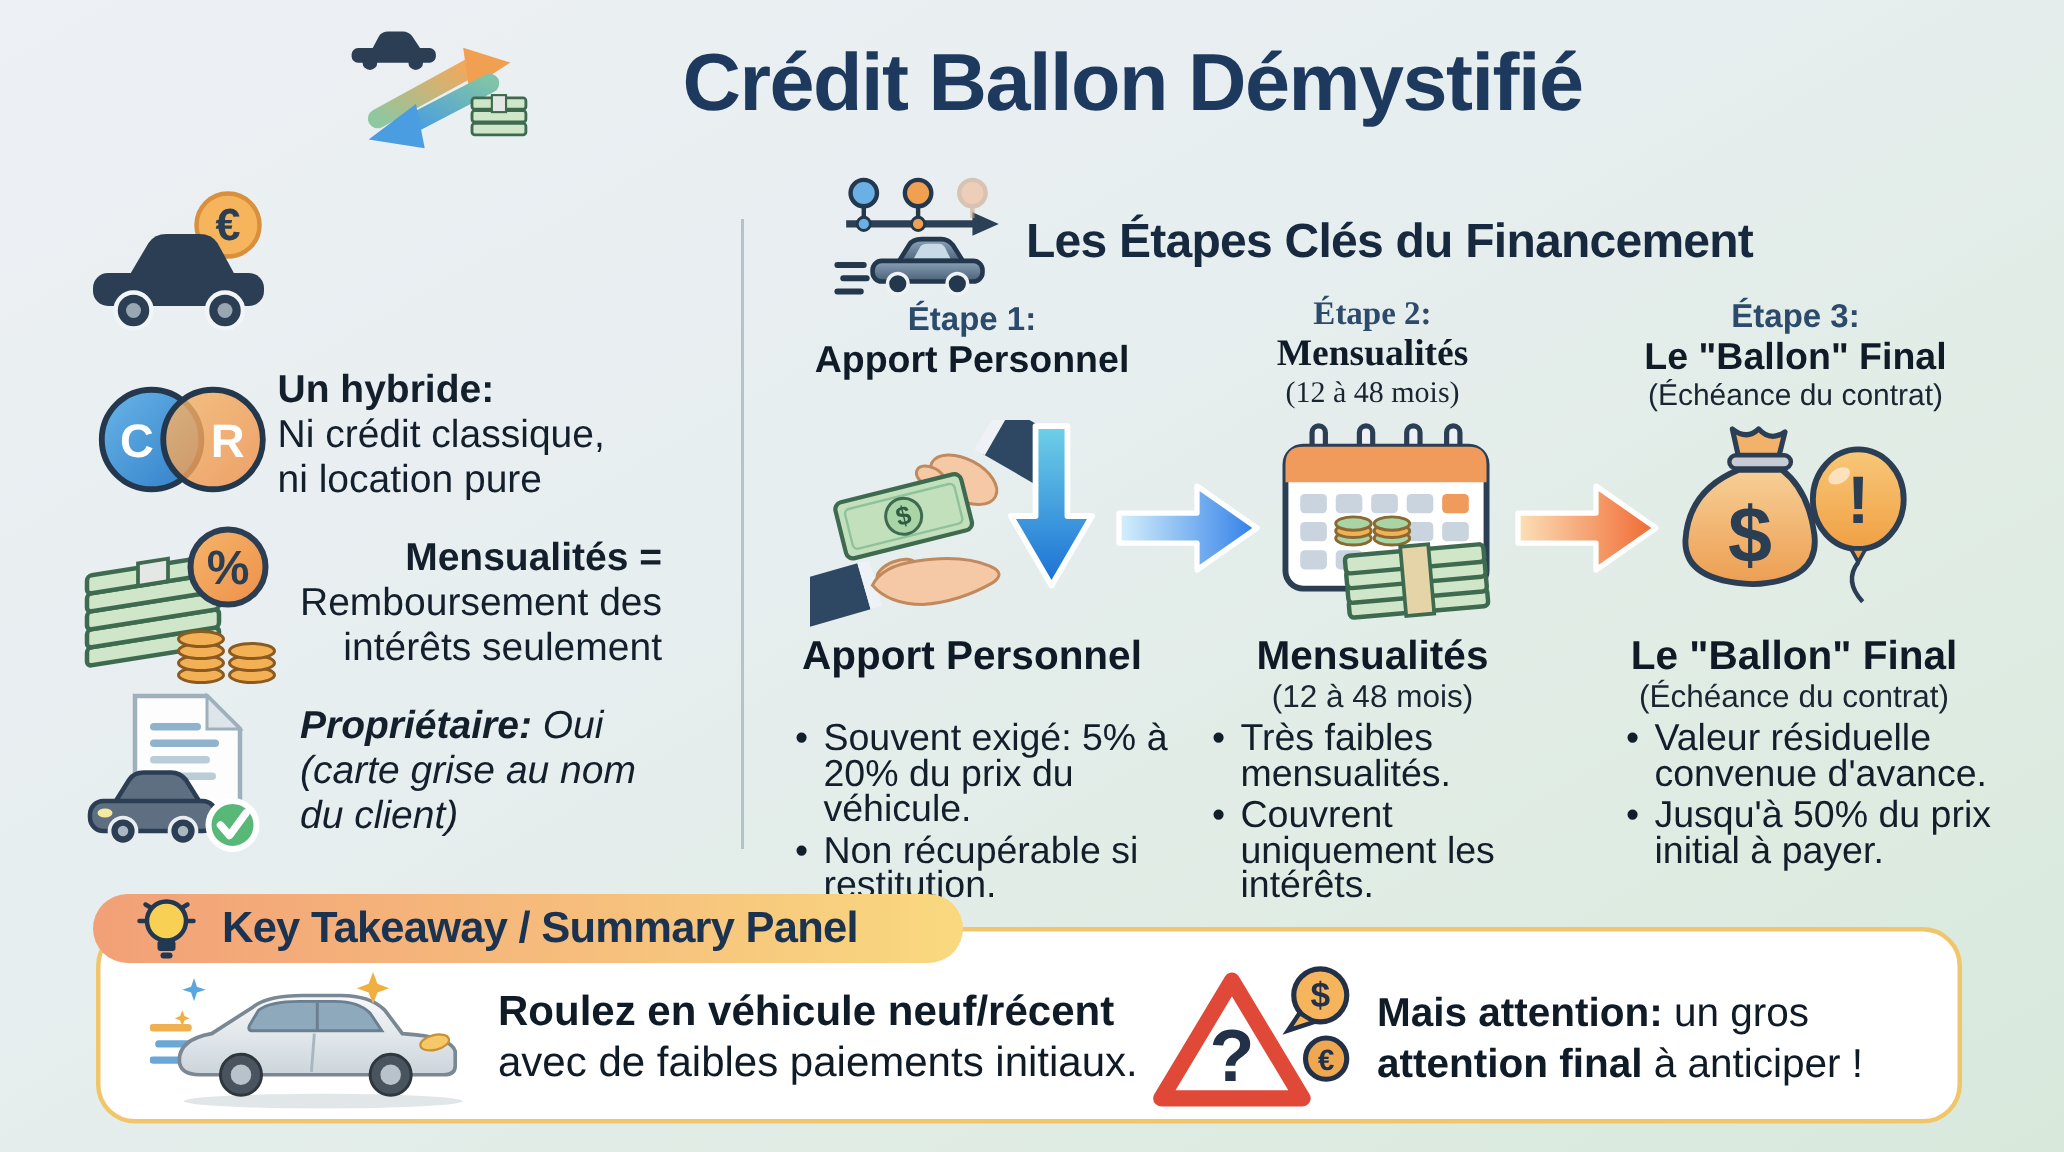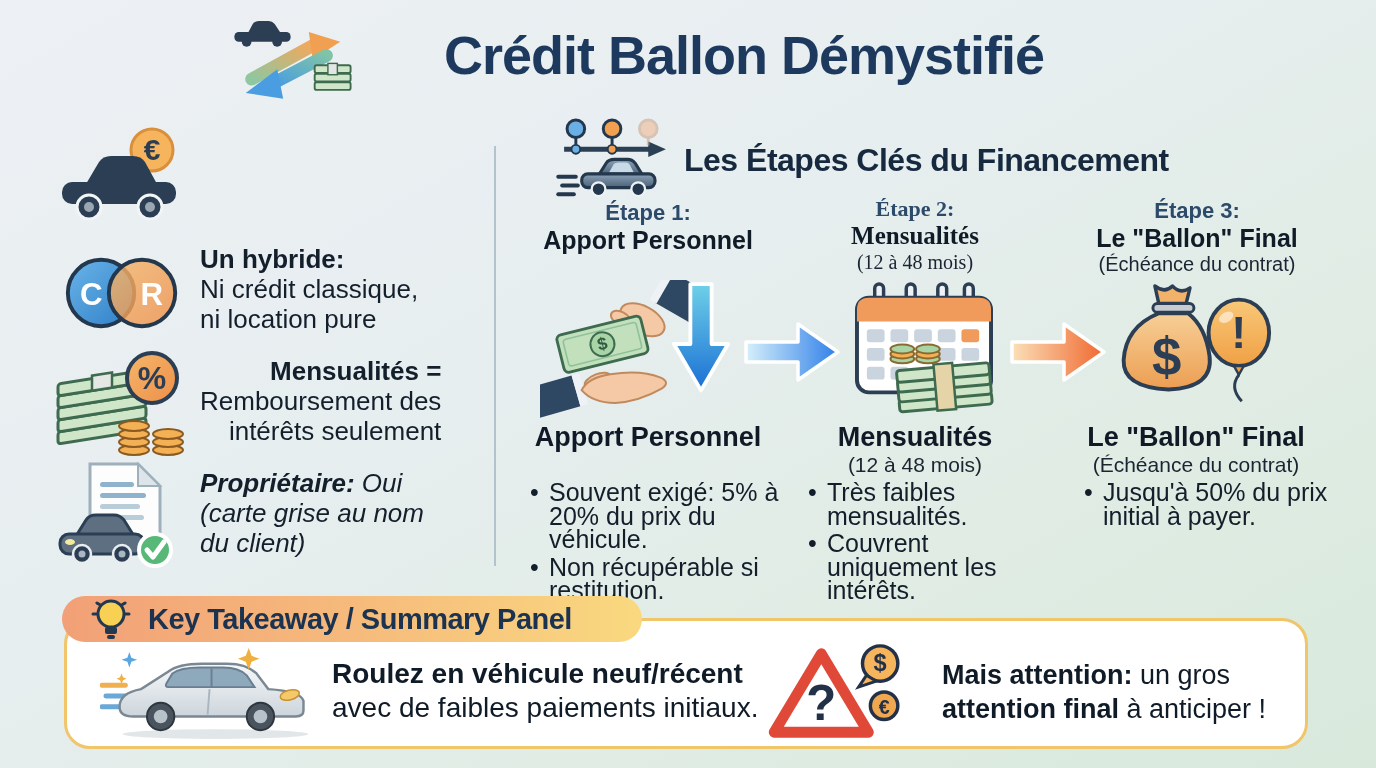--- a/index.html
+++ b/index.html
@@ -56,21 +56,21 @@
     <polygon points="80,18 112,28 84,46" fill="#f0a050"></polygon>
     <line x1="98" y1="42" x2="44" y2="70" stroke="url(#gArrB)" stroke-width="13" stroke-linecap="round"></line>
     <polygon points="48,56 16,80 54,86" fill="#4a9de0"></polygon>
     <g transform="translate(86,50) scale(0.48)">
       <rect x="0" y="40" width="76" height="16" rx="4" fill="#cfe6c8" stroke="#3e6b4f" stroke-width="4"></rect>
       <rect x="0" y="22" width="76" height="16" rx="4" fill="#cfe6c8" stroke="#3e6b4f" stroke-width="4"></rect>
       <rect x="0" y="4" width="76" height="16" rx="4" fill="#cfe6c8" stroke="#3e6b4f" stroke-width="4"></rect>
       <rect x="28" y="0" width="20" height="24" fill="#e2e6e4" stroke="#3e6b4f" stroke-width="3"></rect>
     </g>
   </svg>
-  <div class="abs title" style="left:344px;top:24px;width:800px;">Crédit Ballon Démystifié</div>
+  <div class="abs title" style="left:355px;top:24px;width:800px;">Crédit Ballon Démystifié</div>
 
   <svg class="abs" style="left:58px;top:126px;" width="132" height="110" viewBox="0 0 132 110">
     <circle cx="94" cy="24" r="21" fill="#f6b45c" stroke="#d98f3c" stroke-width="3"></circle>
     <text x="94" y="34" font-size="30" font-weight="bold" fill="#2b3e54" text-anchor="middle">€</text>
     <g fill="#2b3e54">
       <rect x="4" y="56" width="114" height="22" rx="10"></rect>
       <path d="M28,58 L41,36 Q45,30 53,30 L75,30 Q83,30 87,36 L99,58 Z"></path>
     </g>
     <circle cx="31" cy="81" r="12" fill="#2b3e54" stroke="#f2f5f7" stroke-width="3"></circle>
     <circle cx="31" cy="81" r="5" fill="#9aa7b2"></circle>
@@ -87,21 +87,21 @@
       <linearGradient id="gVo" x1="0" y1="0" x2="1" y2="1">
         <stop offset="0" stop-color="#f5b66a"></stop>
           <stop offset="1" stop-color="#ee8f4a"></stop>
       </linearGradient>
     </defs>
     <circle cx="40" cy="46" r="34" fill="url(#gVb)" stroke="#23374d" stroke-width="4"></circle>
     <circle cx="82" cy="46" r="34" fill="url(#gVo)" fill-opacity="0.82" stroke="#23374d" stroke-width="4"></circle>
     <text x="30" y="58" font-size="32" font-weight="bold" fill="#ffffff" text-anchor="middle">C</text>
     <text x="92" y="58" font-size="32" font-weight="bold" fill="#ffffff" text-anchor="middle">R</text>
   </svg>
-  <div class="abs litem" style="left:200px;top:244px;">
+  <div class="abs litem" style="left:185px;top:244px;">
     <div><span class="b">Un hybride:</span></div>
     <div>Ni crédit classique,</div>
     <div>ni location pure</div>
   </div>
 
   <svg class="abs" style="left:56px;top:350px;" width="136" height="110" viewBox="0 0 136 110">
     <g transform="translate(2,34) skewY(-9)">
       <rect x="0" y="48" width="88" height="12" rx="3" fill="#cfe6c8" stroke="#3e6b4f" stroke-width="3"></rect>
       <rect x="0" y="36" width="88" height="12" rx="3" fill="#cfe6c8" stroke="#3e6b4f" stroke-width="3"></rect>
       <rect x="0" y="24" width="88" height="12" rx="3" fill="#cfe6c8" stroke="#3e6b4f" stroke-width="3"></rect>
@@ -327,20 +327,21 @@
 
   <ul class="abs bullets" style="left:528px;top:481px;width:262px;">
     <li>Souvent exigé: 5% à 20% du prix du véhicule.</li>
     <li>Non récupérable si restitution.</li>
   </ul>
   <ul class="abs bullets" style="left:806px;top:481px;width:248px;">
     <li>Très faibles mensualités.</li>
     <li>Couvrent uniquement les intérêts.</li>
   </ul>
   <ul class="abs bullets" style="left:1082px;top:481px;width:252px;">
+    <li>Valeur résiduelle convenue d'avance.</li>
     <li>Jusqu'à 50% du prix initial à payer.</li>
   </ul>
 
   <div class="abs panel" style="left:64px;top:618px;width:1238px;height:125px;"></div>
   <div class="abs pill" style="left:62px;top:596px;width:580px;height:46px;">
     <svg width="42" height="46" viewBox="0 0 42 46">
       <line x1="3" y1="18" x2="9" y2="18" stroke="#223850" stroke-width="3" stroke-linecap="round"></line>
       <line x1="33" y1="18" x2="39" y2="18" stroke="#223850" stroke-width="3" stroke-linecap="round"></line>
       <line x1="7" y1="7" x2="12" y2="10" stroke="#223850" stroke-width="3" stroke-linecap="round"></line>
       <line x1="35" y1="7" x2="30" y2="10" stroke="#223850" stroke-width="3" stroke-linecap="round"></line>
@@ -382,18 +383,18 @@
 
   <svg class="abs" style="left:762px;top:640px;" width="148" height="106" viewBox="0 0 150 108">
     <path d="M60,14 L108,94 L12,94 Z" fill="#ffffff" stroke="#e04838" stroke-width="11" stroke-linejoin="round"></path>
     <text x="60" y="82" font-size="50" font-weight="bold" fill="#223048" text-anchor="middle">?</text>
     <circle cx="120" cy="24" r="18" fill="#f6b45c" stroke="#223048" stroke-width="3.5"></circle>
     <polygon points="106,36 98,48 116,42" fill="#f6b45c" stroke="#223048" stroke-width="3"></polygon>
     <text x="120" y="32" font-size="24" font-weight="bold" fill="#223048" text-anchor="middle">$</text>
     <circle cx="124" cy="67" r="14" fill="#f0a850" stroke="#223048" stroke-width="3.5"></circle>
     <text x="124" y="75" font-size="20" font-weight="bold" fill="#223048" text-anchor="middle">€</text>
   </svg>
-  <div class="abs con-text" style="left:942px;top:658px;">
+  <div class="abs con-text" style="left:918px;top:658px;">
     <div><span class="b">Mais attention:</span><span> un gros</span></div>
     <div><span class="b">attention final</span><span> à anticiper !</span></div>
   </div>
 
 </div>
 
 </body></html>

